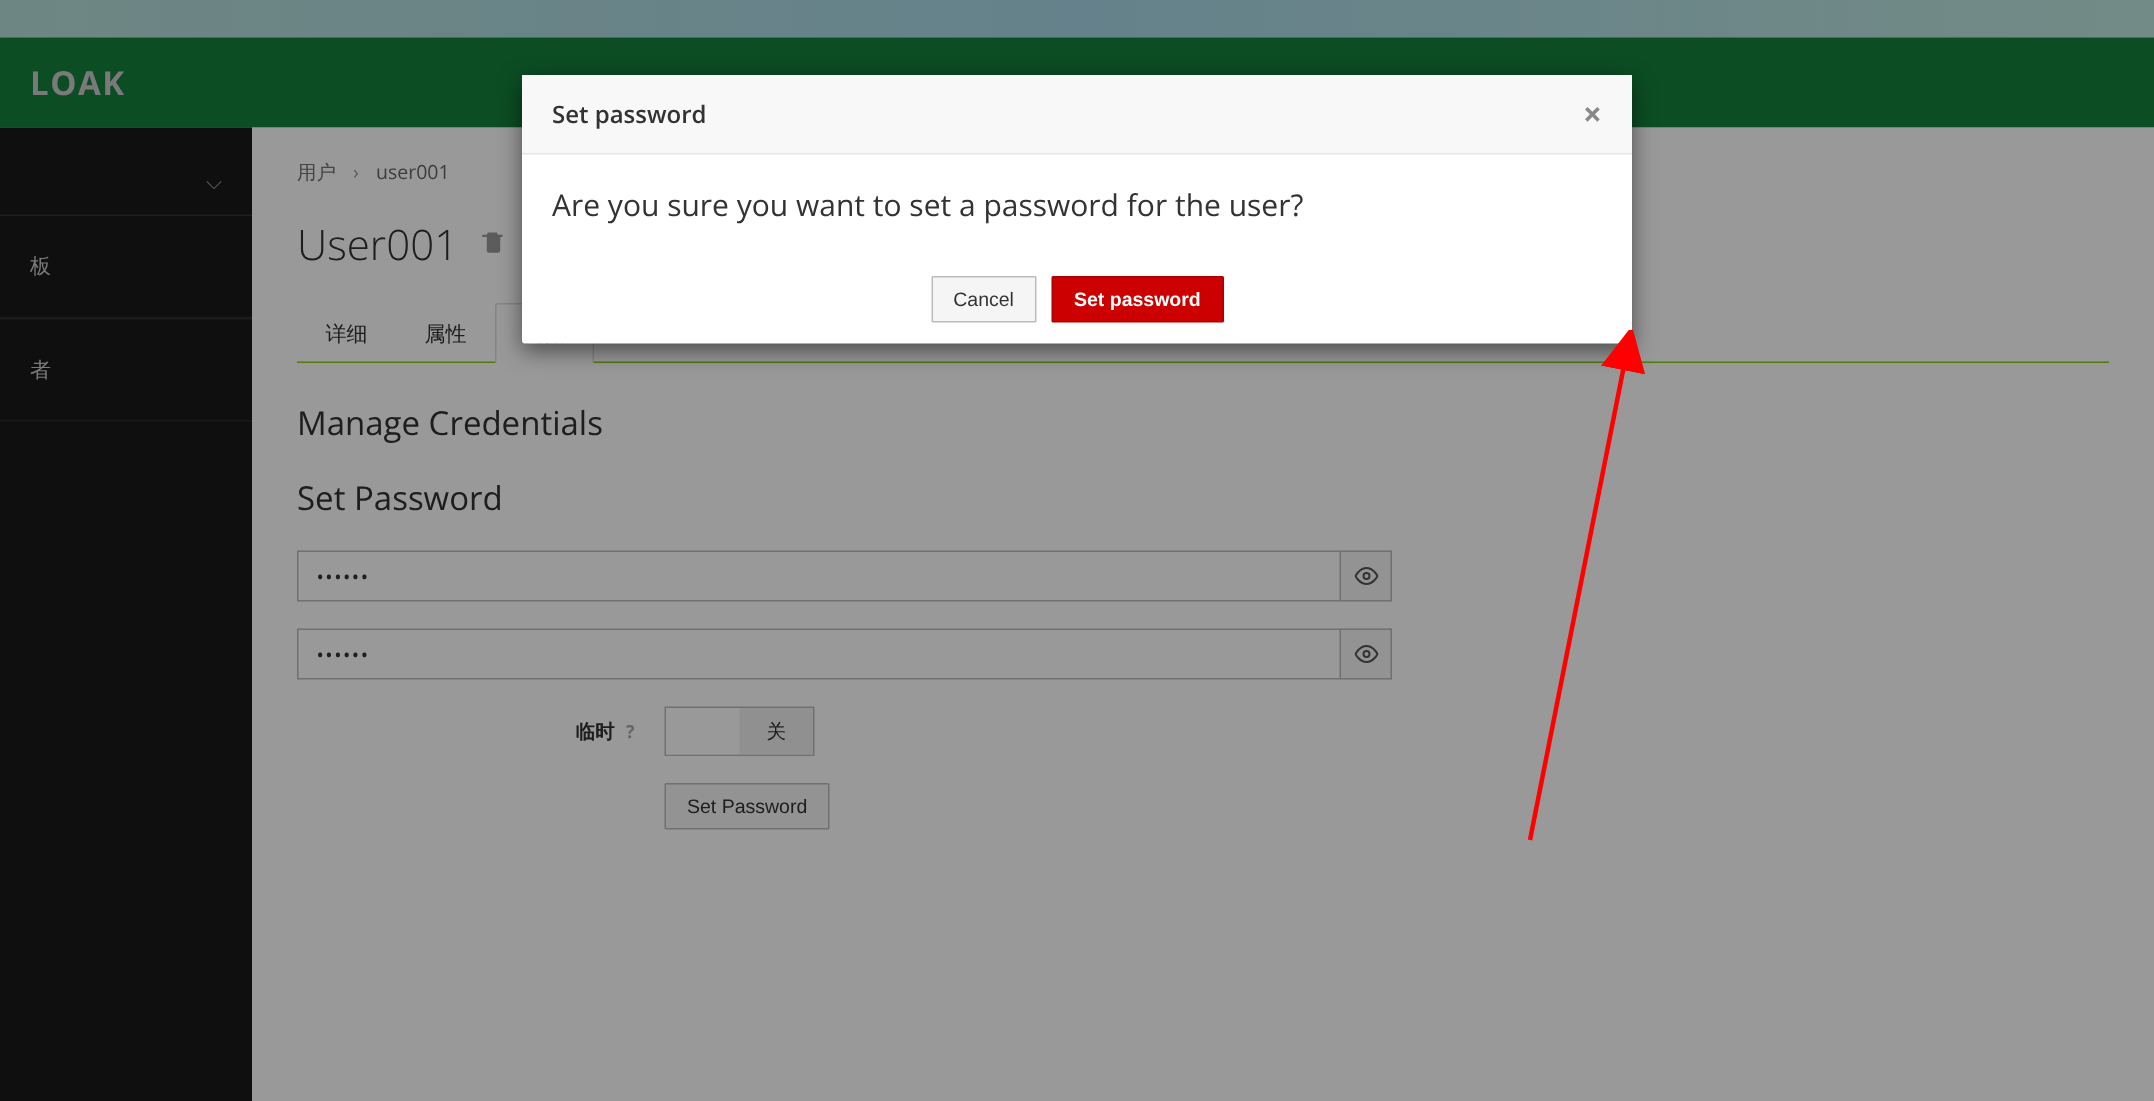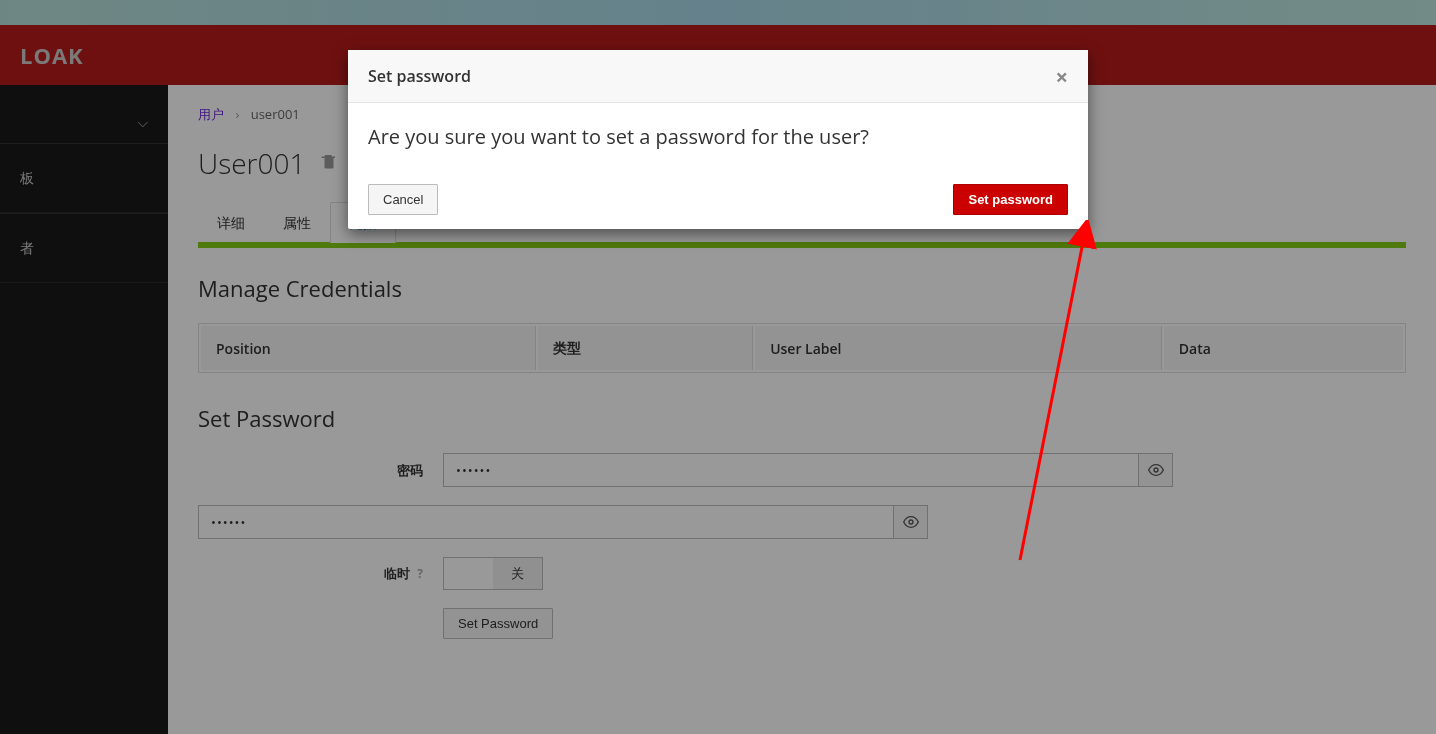--- a/index.html
+++ b/index.html
@@ -1,38 +1,38 @@
 <!DOCTYPE html>
 <html><head>
   <meta charset="utf-8">
   <style>
     * { box-sizing: border-box; margin: 0; padding: 0; }
     body { font-family: "Open Sans", Helvetica, Arial, sans-serif; font-size: 14px; color: #333; background: #f5f5f5; overflow: hidden; width: 1436px; height: 734px; position: relative; }
     
     .top-bar { height: 25px; background: linear-gradient(to right, #b8e0db, #a8d8e8, #c0e8e0); }
-    .header { height: 60px; background: #b91c1c; display: flex; align-items: center; padding: 0 20px; }
+    .header { height: 60px; background: #15803d; display: flex; align-items: center; padding: 0 20px; }
     .logo { color: #ccc; font-size: 22px; font-weight: bold; letter-spacing: 1px; }
     
     .container { display: flex; height: calc(100% - 85px); }
     .sidebar { width: 168px; background: #1a1a1a; color: #ccc; padding-top: 15px; }
     .sidebar-header { padding: 12px 20px; display: flex; justify-content: flex-end; align-items: center; border-bottom: 1px solid #333; }
     .sidebar-chevron { color: #999; font-size: 14px; }
     .sidebar-item { padding: 24px 20px; color: #ccc; border-bottom: 1px solid #2a2a2a; }
     .sidebar-item:last-of-type { border-top: 1px solid #333; }
     
     .main { flex: 1; background: #fff; padding: 20px 30px; overflow: auto; }
     .breadcrumb { color: #666; margin-bottom: 20px; font-size: 13px; }
-    .breadcrumb a { color: #6d28d9; text-decoration: none; }
+    .breadcrumb a { color: #737373; text-decoration: none; }
     .breadcrumb-sep { margin: 0 8px; color: #999; }
     
     .page-title { display: flex; align-items: center; gap: 15px; margin-bottom: 20px; }
     .page-title h1 { font-size: 28px; font-weight: 300; color: #333; }
     .trash-icon { color: #999; cursor: pointer; }
     
-    .tabs { border-bottom: 6px solid #84cc16; margin-bottom: 25px; display: flex; }
+    .tabs { border-bottom: 1px solid #84cc16; margin-bottom: 25px; display: flex; }
     .tab { padding: 10px 18px; color: #333; cursor: pointer; border: 1px solid transparent; border-bottom: none; margin-bottom: -1px; }
     .tab.active { color: #0088ce; border-color: #ddd; background: #fff; border-radius: 2px 2px 0 0; text-align: right; }
     
     .section-title { font-size: 22px; font-weight: 400; color: #333; margin-bottom: 20px; margin-top: 14px; }
     
     .credentials-table { width: 100%; border: 1px solid #ddd; margin-bottom: 30px; }
     .credentials-table th { text-align: left; padding: 12px 15px; background: #f5f5f5; border-right: 1px solid #ddd; font-weight: 600; color: #333; }
     .credentials-table th:last-child { border-right: none; }
     
     .form-group { display: flex; align-items: center; margin-bottom: 18px; }
@@ -49,21 +49,21 @@
     .btn { padding: 7px 14px; border: 1px solid #bbb; background: #f5f5f5; cursor: pointer; font-size: 13px; color: #333; border-radius: 1px; }
     .btn-primary { background: #c00; border-color: #a00; color: #fff; font-weight: 600; }
     
     .overlay { position: absolute; top: 0; left: 0; right: 0; bottom: 0; background: rgba(0,0,0,0.4); z-index: 100; }
     
     .modal { position: absolute; top: 50px; left: 50%; transform: translateX(-50%); width: 740px; background: #fff; box-shadow: 0 5px 15px rgba(0,0,0,0.5); z-index: 101; border-radius: 2px; }
     .modal-header { padding: 15px 20px; border-bottom: 1px solid #e5e5e5; display: flex; justify-content: space-between; align-items: center; background: #f8f8f8; }
     .modal-title { font-size: 16px; font-weight: 600; color: #333; }
     .modal-close { color: #888; cursor: pointer; font-size: 22px; font-weight: bold; line-height: 1; }
     .modal-body { padding: 20px; color: #333; font-size: 20px; }
-    .modal-footer { padding: 14px 20px; display: flex; justify-content: space-between; gap: 10px; }
+    .modal-footer { padding: 14px 20px; display: flex; justify-content: center; gap: 10px; }
     
     .arrow { position: absolute; z-index: 102; pointer-events: none; }
     
     .watermark { position: absolute; bottom: 10px; right: 20px; color: #999; font-size: 14px; z-index: 200; }
   </style>
 </head>
 <body>
 
 <div class="top-bar"></div>
 
@@ -101,37 +101,24 @@
     </div>
 
     <div class="tabs">
       <div class="tab">详细</div>
       <div class="tab">属性</div>
       <div class="tab active">凭据</div>
     </div>
 
     <h2 class="section-title">Manage Credentials</h2>
 
-    <table class="credentials-table">
-      <thead>
-        <tr>
-          <th style="width:28%">Position</th>
-          <th style="width:18%">类型</th>
-          <th style="width:34%">User Label</th>
-          <th>Data</th>
-        </tr>
-      </thead>
-    </table>
 
     <h2 class="section-title">Set Password</h2>
 
     <div class="form-group">
-      <label class="form-label">
-        <span>密码</span>
-      </label>
       <div class="form-control-wrap">
         <input type="text" class="form-control" value="••••••" style="">
         <div class="eye-btn">
           <svg width="16" height="16" viewBox="0 0 24 24" fill="none" stroke="currentColor" stroke-width="2">
               <path d="M1 12s4-8 11-8 11 8 11 8-4 8-11 8-11-8-11-8z"></path>
               <circle cx="12" cy="12" r="3"></circle>
             </svg>
         </div>
       </div>
     </div>

